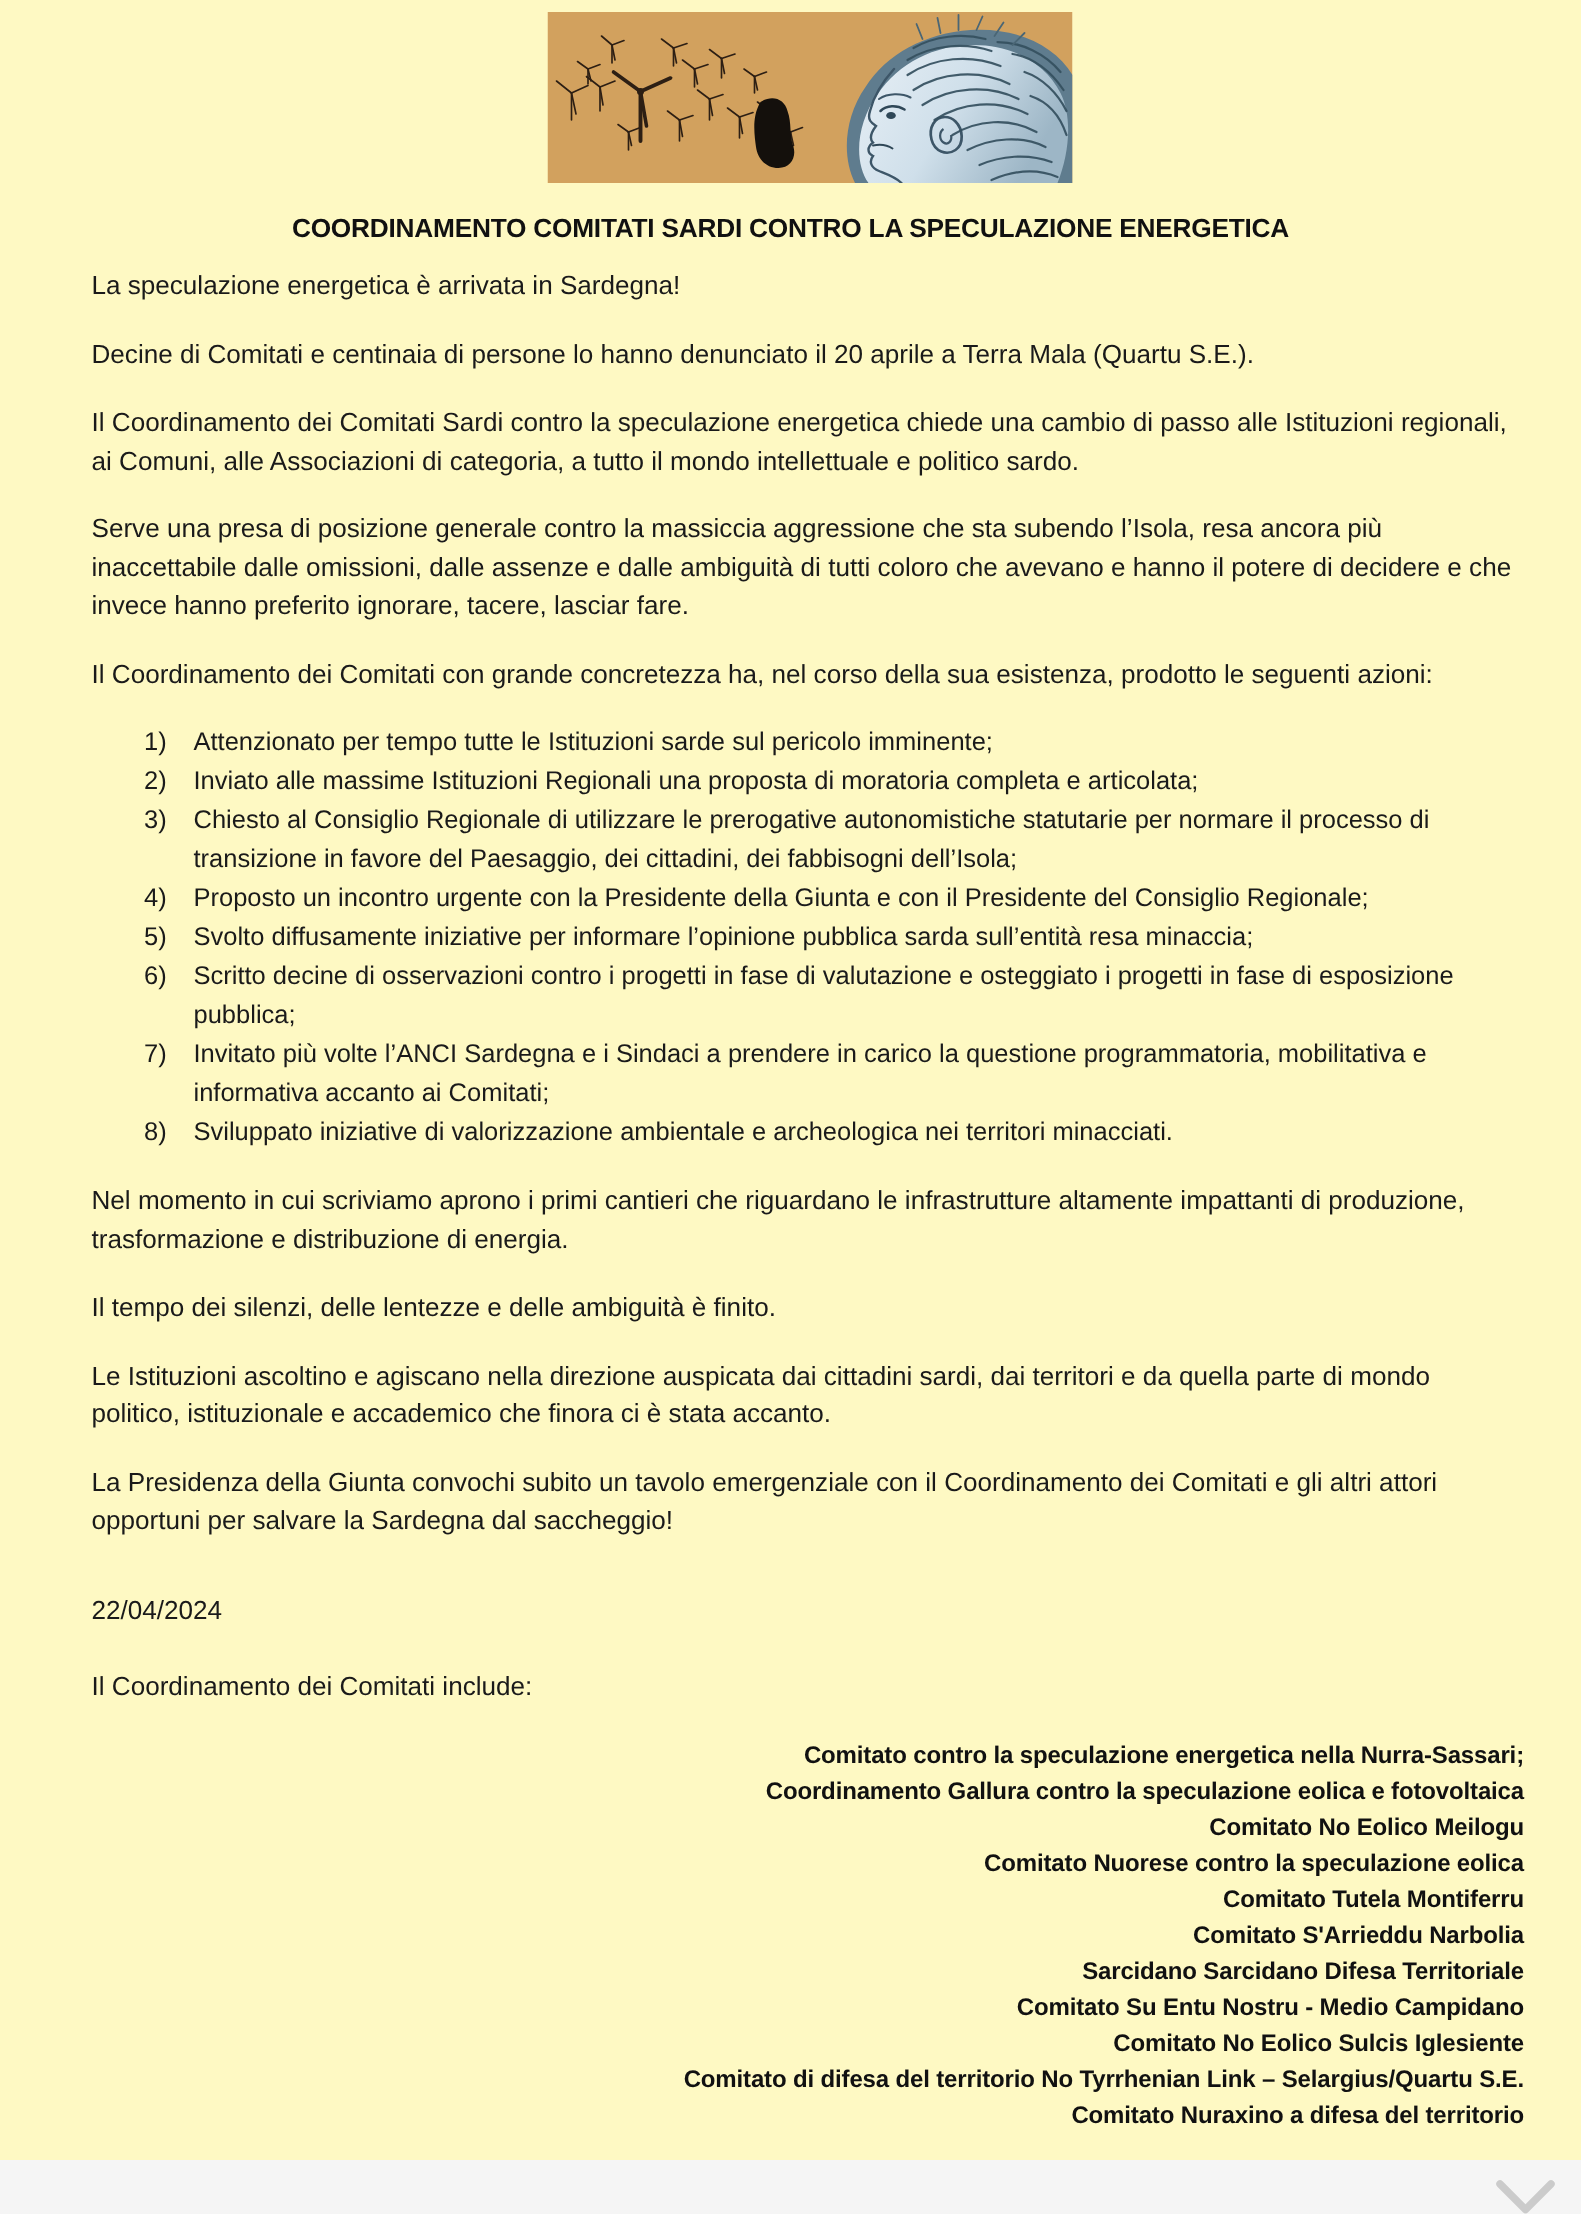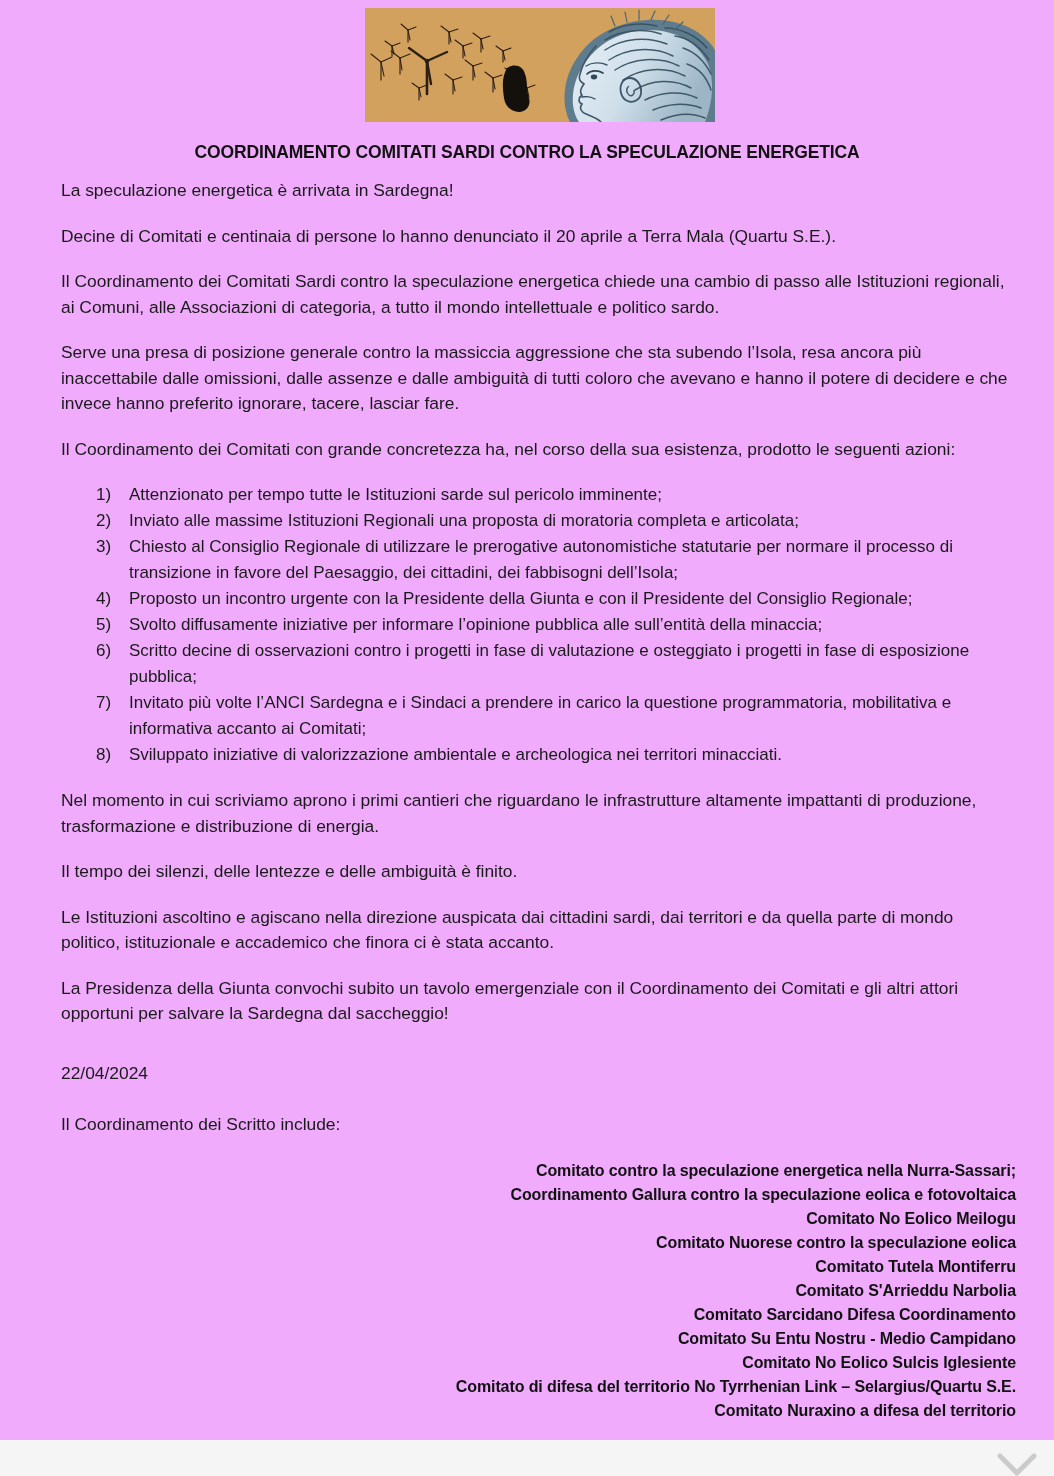--- a/index.html
+++ b/index.html
@@ -10,21 +10,21 @@
   }
   body {
     width: 1054px;
     min-height: 1476px;
     font-family: "Liberation Sans", sans-serif;
     color: #1a1a1a;
   }
   .page {
     width: 1054px;
     height: 1440px;
-    background: #f0abfc;
+    background: #fef9c3;
     position: relative;
     box-sizing: border-box;
     overflow: hidden;
   }
   .below-page {
     width: 1054px;
     height: 36px;
     background: #f5f5f5;
     position: relative;
   }
@@ -315,43 +315,43 @@
     <p class="para">Decine di Comitati e centinaia di persone lo hanno denunciato il 20 aprile a Terra Mala (Quartu S.E.).</p>
     <p class="para">Il Coordinamento dei Comitati Sardi contro la speculazione energetica chiede una cambio di passo alle Istituzioni regionali, ai Comuni, alle Associazioni di categoria, a tutto il mondo intellettuale e politico sardo.</p>
     <p class="para">Serve una presa di posizione generale contro la massiccia aggressione che sta subendo l’Isola, resa ancora più inaccettabile dalle omissioni, dalle assenze e dalle ambiguità di tutti coloro che avevano e hanno il potere di decidere e che invece hanno preferito ignorare, tacere, lasciar fare.</p>
     <p class="para">Il Coordinamento dei Comitati con grande concretezza ha, nel corso della sua esistenza, prodotto le seguenti azioni:</p>
 
     <ol class="actions">
       <li>Attenzionato per tempo tutte le Istituzioni sarde sul pericolo imminente;</li>
       <li>Inviato alle massime Istituzioni Regionali una proposta di moratoria completa e articolata;</li>
       <li>Chiesto al Consiglio Regionale di utilizzare le prerogative autonomistiche statutarie per normare il processo di transizione in favore del Paesaggio, dei cittadini, dei fabbisogni dell’Isola;</li>
       <li>Proposto un incontro urgente con la Presidente della Giunta e con il Presidente del Consiglio Regionale;</li>
-      <li>Svolto diffusamente iniziative per informare l’opinione pubblica alle sull’entità della minaccia;</li>
+      <li>Svolto diffusamente iniziative per informare l’opinione pubblica sarda sull’entità resa minaccia;</li>
       <li>Scritto decine di osservazioni contro i progetti in fase di valutazione e osteggiato i progetti in fase di esposizione pubblica;</li>
       <li>Invitato più volte l’ANCI Sardegna e i Sindaci a prendere in carico la questione programmatoria, mobilitativa e informativa accanto ai Comitati;</li>
       <li>Sviluppato iniziative di valorizzazione ambientale e archeologica nei territori minacciati.</li>
     </ol>
 
     <p class="para">Nel momento in cui scriviamo aprono i primi cantieri che riguardano le infrastrutture altamente impattanti di produzione, trasformazione e distribuzione di energia.</p>
     <p class="para">Il tempo dei silenzi, delle lentezze e delle ambiguità è finito.</p>
     <p class="para">Le Istituzioni ascoltino e agiscano nella direzione auspicata dai cittadini sardi, dai territori e da quella parte di mondo politico, istituzionale e accademico che finora ci è stata accanto.</p>
     <p class="para">La Presidenza della Giunta convochi subito un tavolo emergenziale con il Coordinamento dei Comitati e gli altri attori opportuni per salvare la Sardegna dal saccheggio!</p>
 
     <div class="date-line">22/04/2024</div>
 
-    <div class="include-line">Il Coordinamento dei Scritto include:</div>
+    <div class="include-line">Il Coordinamento dei Comitati include:</div>
 
     <ul class="committees">
       <li>Comitato contro la speculazione energetica nella Nurra-Sassari;</li>
       <li>Coordinamento Gallura contro la speculazione eolica e fotovoltaica</li>
       <li>Comitato No Eolico Meilogu</li>
       <li>Comitato Nuorese contro la speculazione eolica</li>
       <li>Comitato Tutela Montiferru</li>
       <li>Comitato S'Arrieddu Narbolia</li>
-      <li>Comitato Sarcidano Difesa Coordinamento</li>
+      <li>Sarcidano Sarcidano Difesa Territoriale</li>
       <li>Comitato Su Entu Nostru - Medio Campidano</li>
       <li>Comitato No Eolico Sulcis Iglesiente</li>
       <li>Comitato di difesa del territorio No Tyrrhenian Link – Selargius/Quartu S.E.</li>
       <li>Comitato Nuraxino a difesa del territorio</li>
 
     </ul>
 
   </div>
 </div>
 

